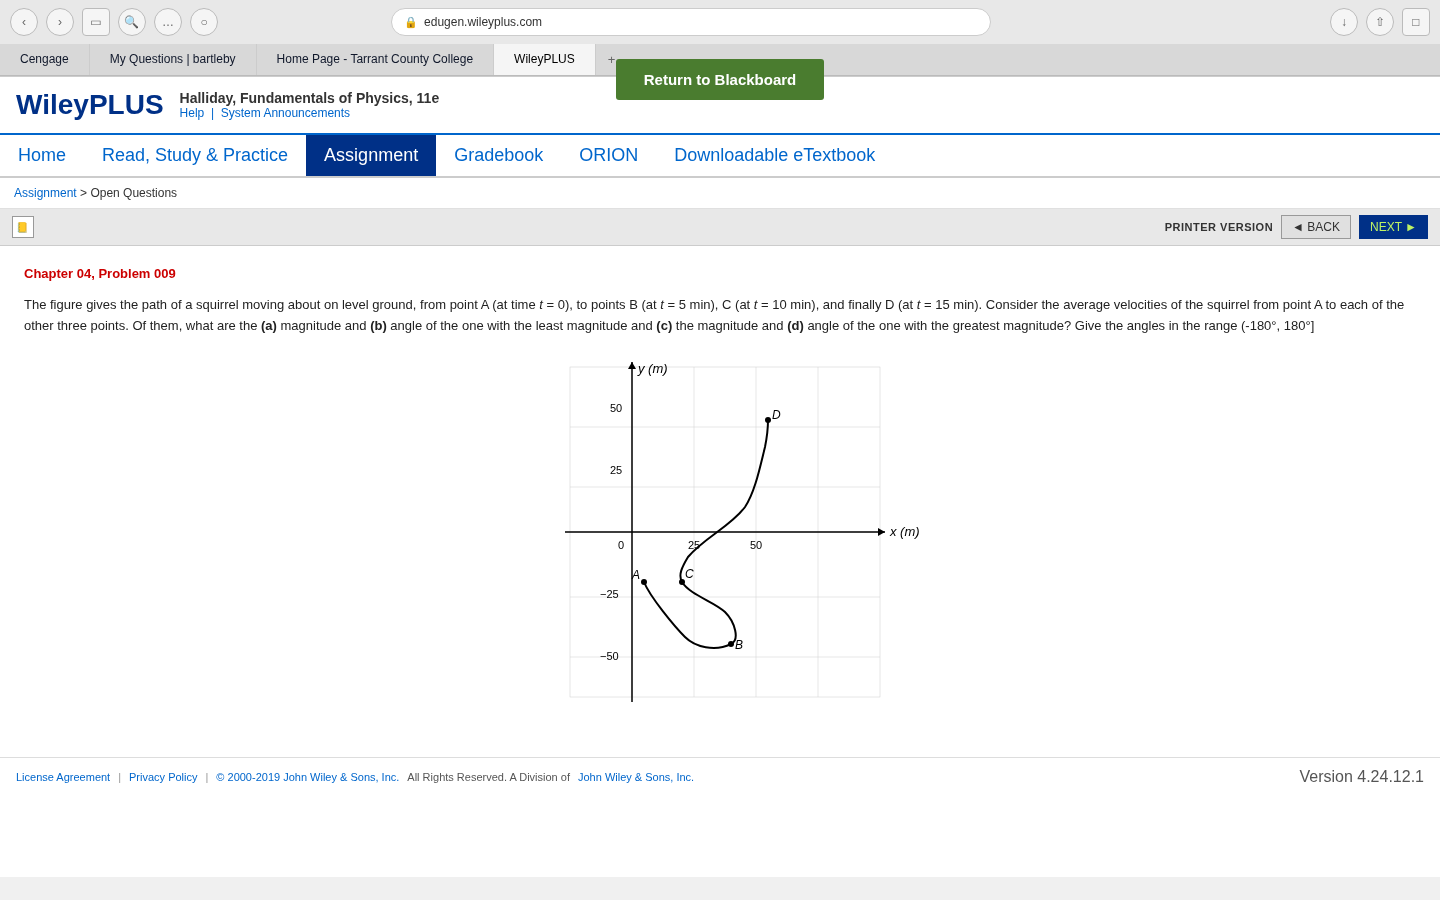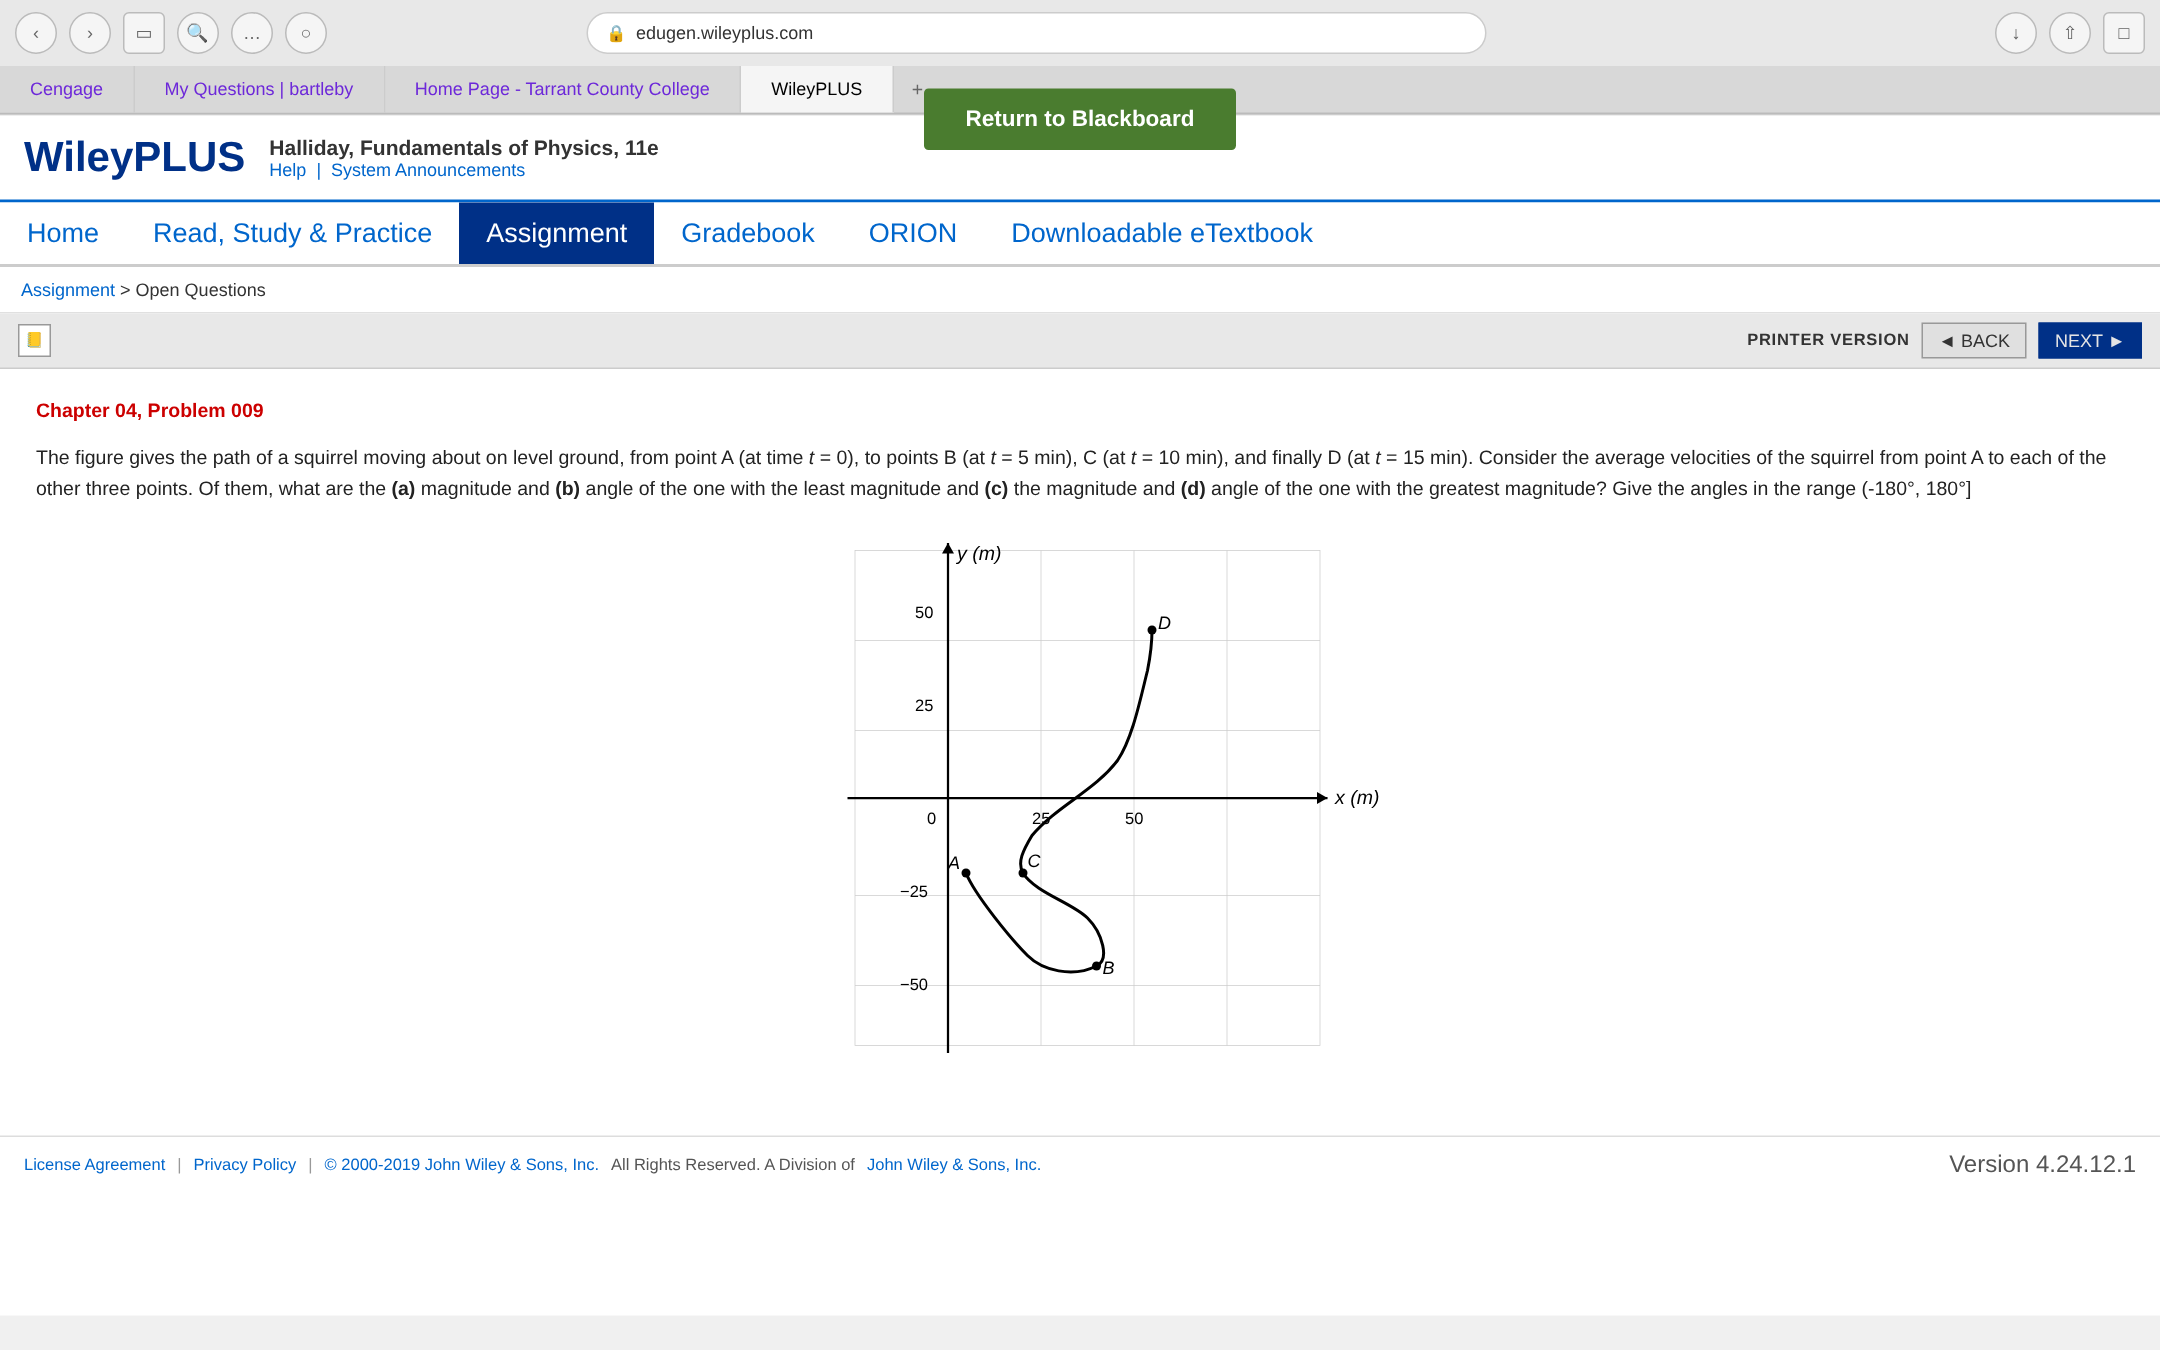--- a/index.html
+++ b/index.html
@@ -6,21 +6,21 @@
     body { font-family: Arial, sans-serif; font-size: 13px; background: #f0f0f0; width: 1440px; min-height: 900px; overflow-x: hidden; }
 
     
     .browser-chrome { background: #e8e8e8; border-bottom: 1px solid #ccc; }
     .browser-toolbar { display: flex; align-items: center; padding: 8px 10px; gap: 8px; background: #e8e8e8; }
     .browser-btn { width: 28px; height: 28px; border-radius: 50%; border: 1px solid #bbb; background: #f5f5f5; cursor: pointer; display: flex; align-items: center; justify-content: center; color: #666; font-size: 12px; }
     .browser-btn.square { border-radius: 4px; }
     .browser-address-bar { flex: 1; height: 28px; border: 1px solid #ccc; border-radius: 14px; background: white; display: flex; align-items: center; padding: 0 12px; gap: 6px; font-size: 12px; color: #333; max-width: 600px; margin: 0 auto; }
     .lock-icon { color: #666; font-size: 11px; }
     .browser-tabs { display: flex; background: #d8d8d8; border-bottom: 1px solid #bbb; }
-    .browser-tab { padding: 8px 20px; font-size: 12px; color: #6d28d9; border-right: 1px solid #ccc; cursor: pointer; background: #d8d8d8; }
+    .browser-tab { padding: 8px 20px; font-size: 12px; color: #0f172a; border-right: 1px solid #ccc; cursor: pointer; background: #d8d8d8; }
     .browser-tab.active { background: #f5f5f5; color: #000; }
     .browser-tab-add { padding: 8px 12px; color: #666; cursor: pointer; }
     .browser-actions { display: flex; gap: 8px; margin-left: auto; }
 
     
     .return-blackboard-container { position: relative; display: flex; justify-content: center; background: #d8d8d8; padding: 0; }
     .return-blackboard-btn { background: #4a7c2f; color: white; border: none; padding: 12px 28px; font-size: 15px; font-weight: bold; cursor: pointer; border-radius: 3px; position: absolute; top: -18px; z-index: 10; }
 
     
     .page-wrapper { background: white; min-height: 800px; }
@@ -44,21 +44,21 @@
     .breadcrumb a { color: #0066cc; text-decoration: none; }
 
     
     .content-area { background: #f5f5f5; padding: 0; }
     .problem-toolbar { display: flex; align-items: center; justify-content: space-between; background: #e8e8e8; padding: 6px 12px; border-bottom: 1px solid #ccc; }
     .toolbar-left { display: flex; align-items: center; gap: 8px; }
     .toolbar-icon { width: 22px; height: 22px; border: 1px solid #999; background: white; cursor: pointer; display: flex; align-items: center; justify-content: center; font-size: 10px; }
     .toolbar-right { display: flex; align-items: center; gap: 8px; }
     .printer-btn { font-size: 11px; color: #333; font-weight: bold; cursor: pointer; letter-spacing: 0.5px; }
     .nav-btn { padding: 4px 10px; font-size: 12px; border: 1px solid #999; background: #e0e0e0; cursor: pointer; color: #333; }
-    .nav-btn.next { background: #003087; color: #e5e5e5; border-color: #003087; }
+    .nav-btn.next { background: #003087; color: #bef264; border-color: #003087; }
 
     
     .problem-content { background: white; margin: 0; padding: 20px 24px; min-height: 500px; }
     .problem-title { color: #cc0000; font-weight: bold; font-size: 13px; margin-bottom: 14px; }
     .problem-text { font-size: 13px; line-height: 1.6; color: #222; margin-bottom: 20px; }
     .problem-text b { font-weight: bold; }
 
     
     .graph-container { display: flex; justify-content: center; margin-top: 10px; }
     .graph-svg { display: block; }

